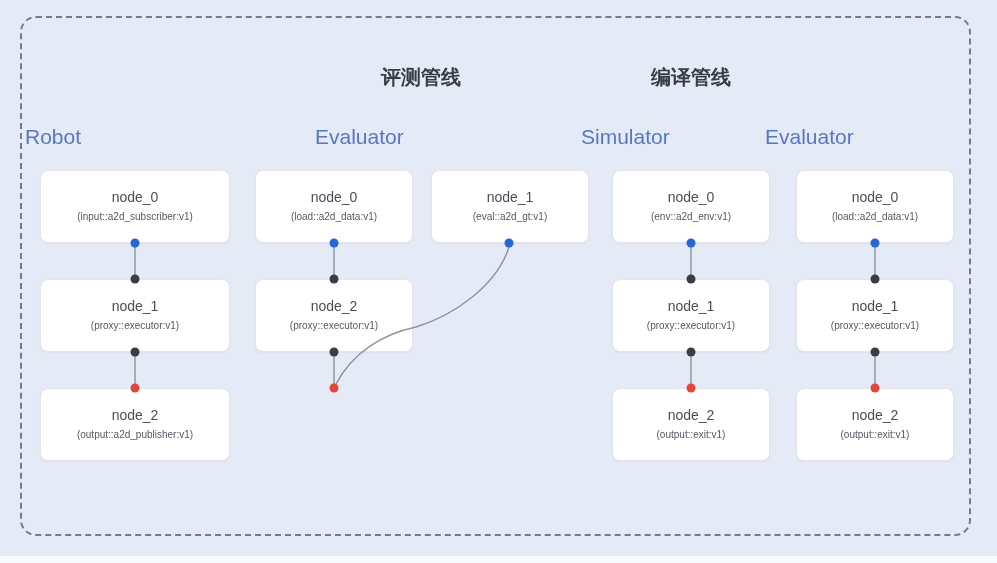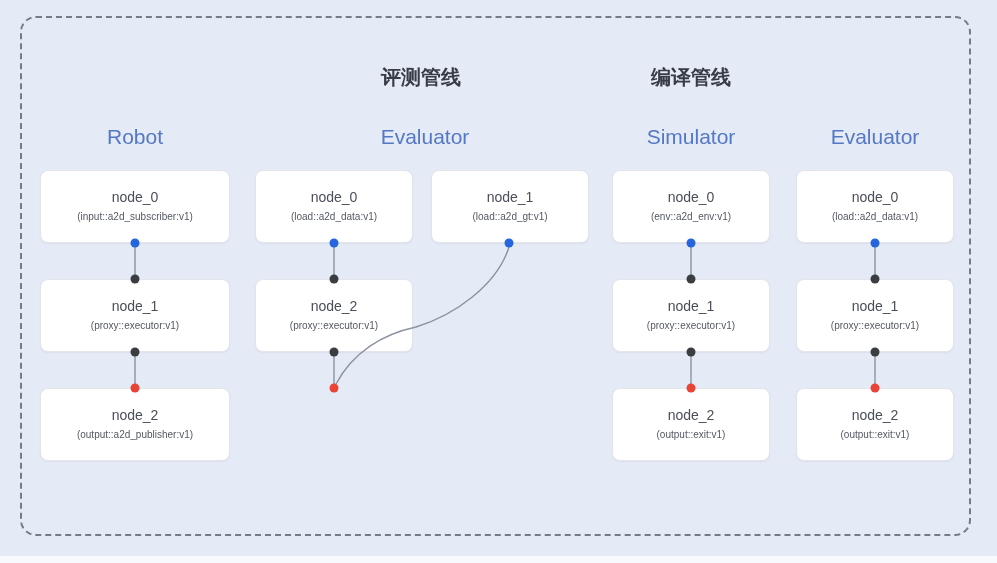--- a/index.html
+++ b/index.html
@@ -23,21 +23,21 @@
     border:2px dashed #747b89;
     border-radius:16px;
   }
   .pipeline-title-cn{
     position:absolute;top:64px;width:220px;height:26px;
     text-align:center;line-height:26px;
     font-size:20px;font-weight:700;color:#373c46;
   }
   .pipeline-title-en{
     position:absolute;top:123px;width:220px;height:28px;
-    text-align:center;line-height:28px;
+    line-height:28px;
     font-size:21px;font-weight:400;color:#5478c6;
   }
   .node{
     position:absolute;height:73px;
     background:#ffffff;
     border:1px solid #e3e5ea;
     border-radius:8px;
     box-sizing:border-box;
     display:flex;flex-direction:column;
     align-items:center;justify-content:center;
@@ -84,21 +84,21 @@
     <div class="node-sub">(output::a2d_publisher:v1)</div>
   </div>
 
   <div class="node" style="left:255px;top:170px;width:158px">
     <div class="node-title">node_0</div>
     <div class="node-sub">(load::a2d_data:v1)</div>
   </div>
 
   <div class="node" style="left:431px;top:170px;width:158px">
     <div class="node-title">node_1</div>
-    <div class="node-sub">(load::a2d_gt:v1)</div>
+    <div class="node-sub">(eval::a2d_gt:v1)</div>
   </div>
   <div class="node" style="left:255px;top:279px;width:158px">
     <div class="node-title">node_2</div>
     <div class="node-sub">(proxy::executor:v1)</div>
   </div>
 
   <div class="node" style="left:612px;top:170px;width:158px">
     <div class="node-title">node_0</div>
     <div class="node-sub">(env::a2d_env:v1)</div>
   </div>

